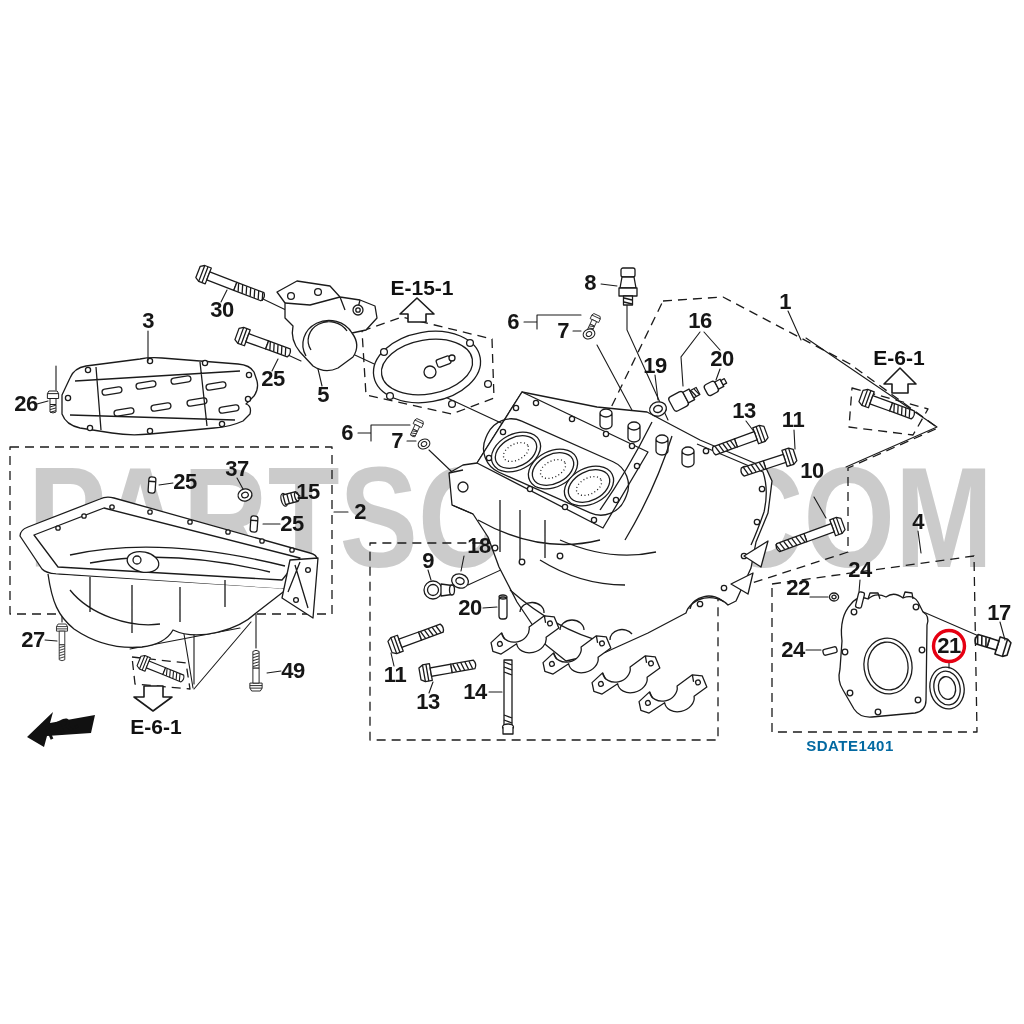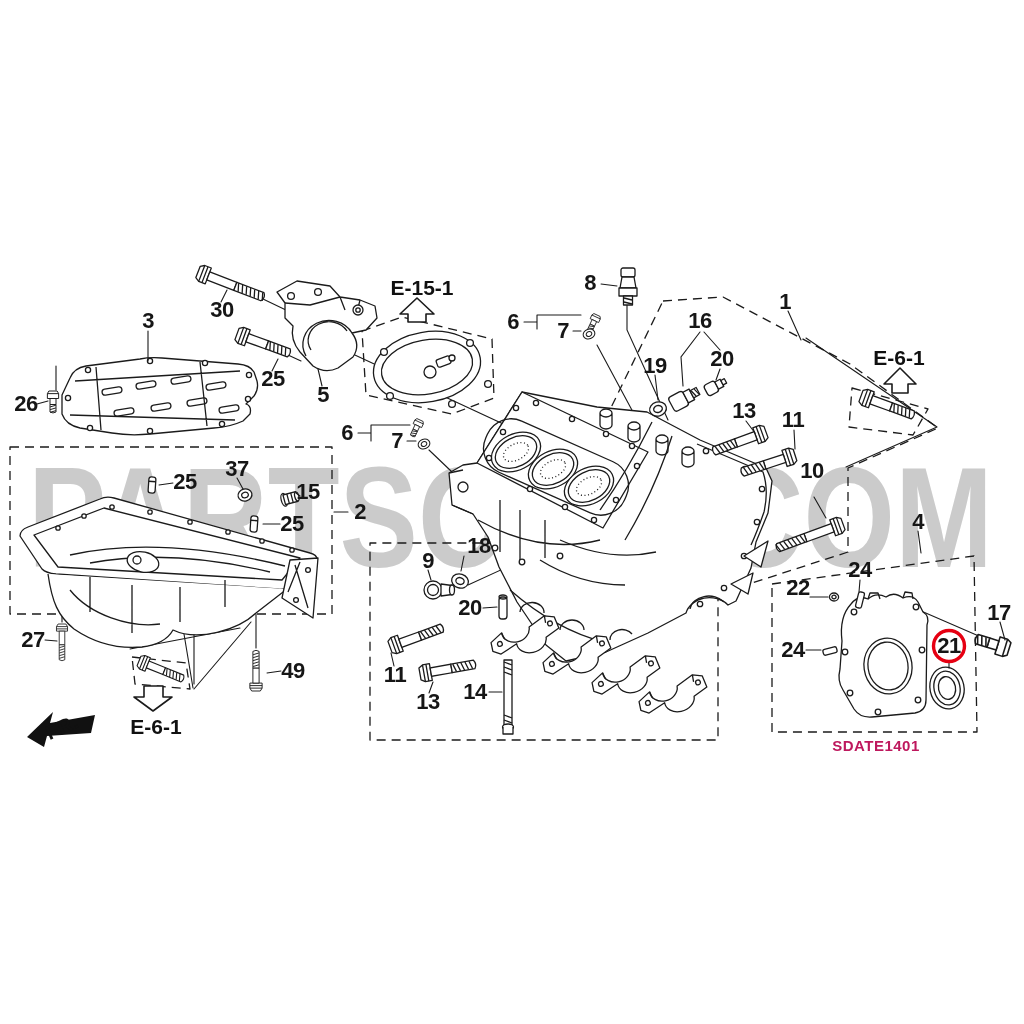--- a/index.html
+++ b/index.html
@@ -6,21 +6,21 @@
   .stage{position:relative;width:1024px;height:1024px;background:#fff;overflow:hidden;
          font-family:"Liberation Sans",sans-serif;}
   svg{position:absolute;left:0;top:0;}
   .num{position:absolute;transform:translate(-50%,-50%);
        font:700 22px/1 "Liberation Sans",sans-serif;color:#161616;
        letter-spacing:-0.5px;white-space:nowrap;cursor:pointer;}
   .ref{position:absolute;transform:translate(-50%,-50%);
        font:700 21px/1 "Liberation Sans",sans-serif;color:#101010;
        letter-spacing:0px;white-space:nowrap;cursor:pointer;}
   .code{position:absolute;transform:translate(-50%,-50%);
-        font:700 15px/1 "Liberation Sans",sans-serif;color:#be185d;letter-spacing:.5px;margin-left:26px;}
+        font:700 15px/1 "Liberation Sans",sans-serif;color:#0369a1;letter-spacing:.5px;}
   .fr{position:absolute;transform:translate(-50%,-50%) rotate(-24deg);
       font:700 20px/1 "Liberation Sans",sans-serif;color:#111;letter-spacing:.5px;}
 </style>
 </head>
 <body>
 
 <div class="stage">
 
 <svg width="1024" height="1024" viewBox="0 0 1024 1024">
   <defs>

